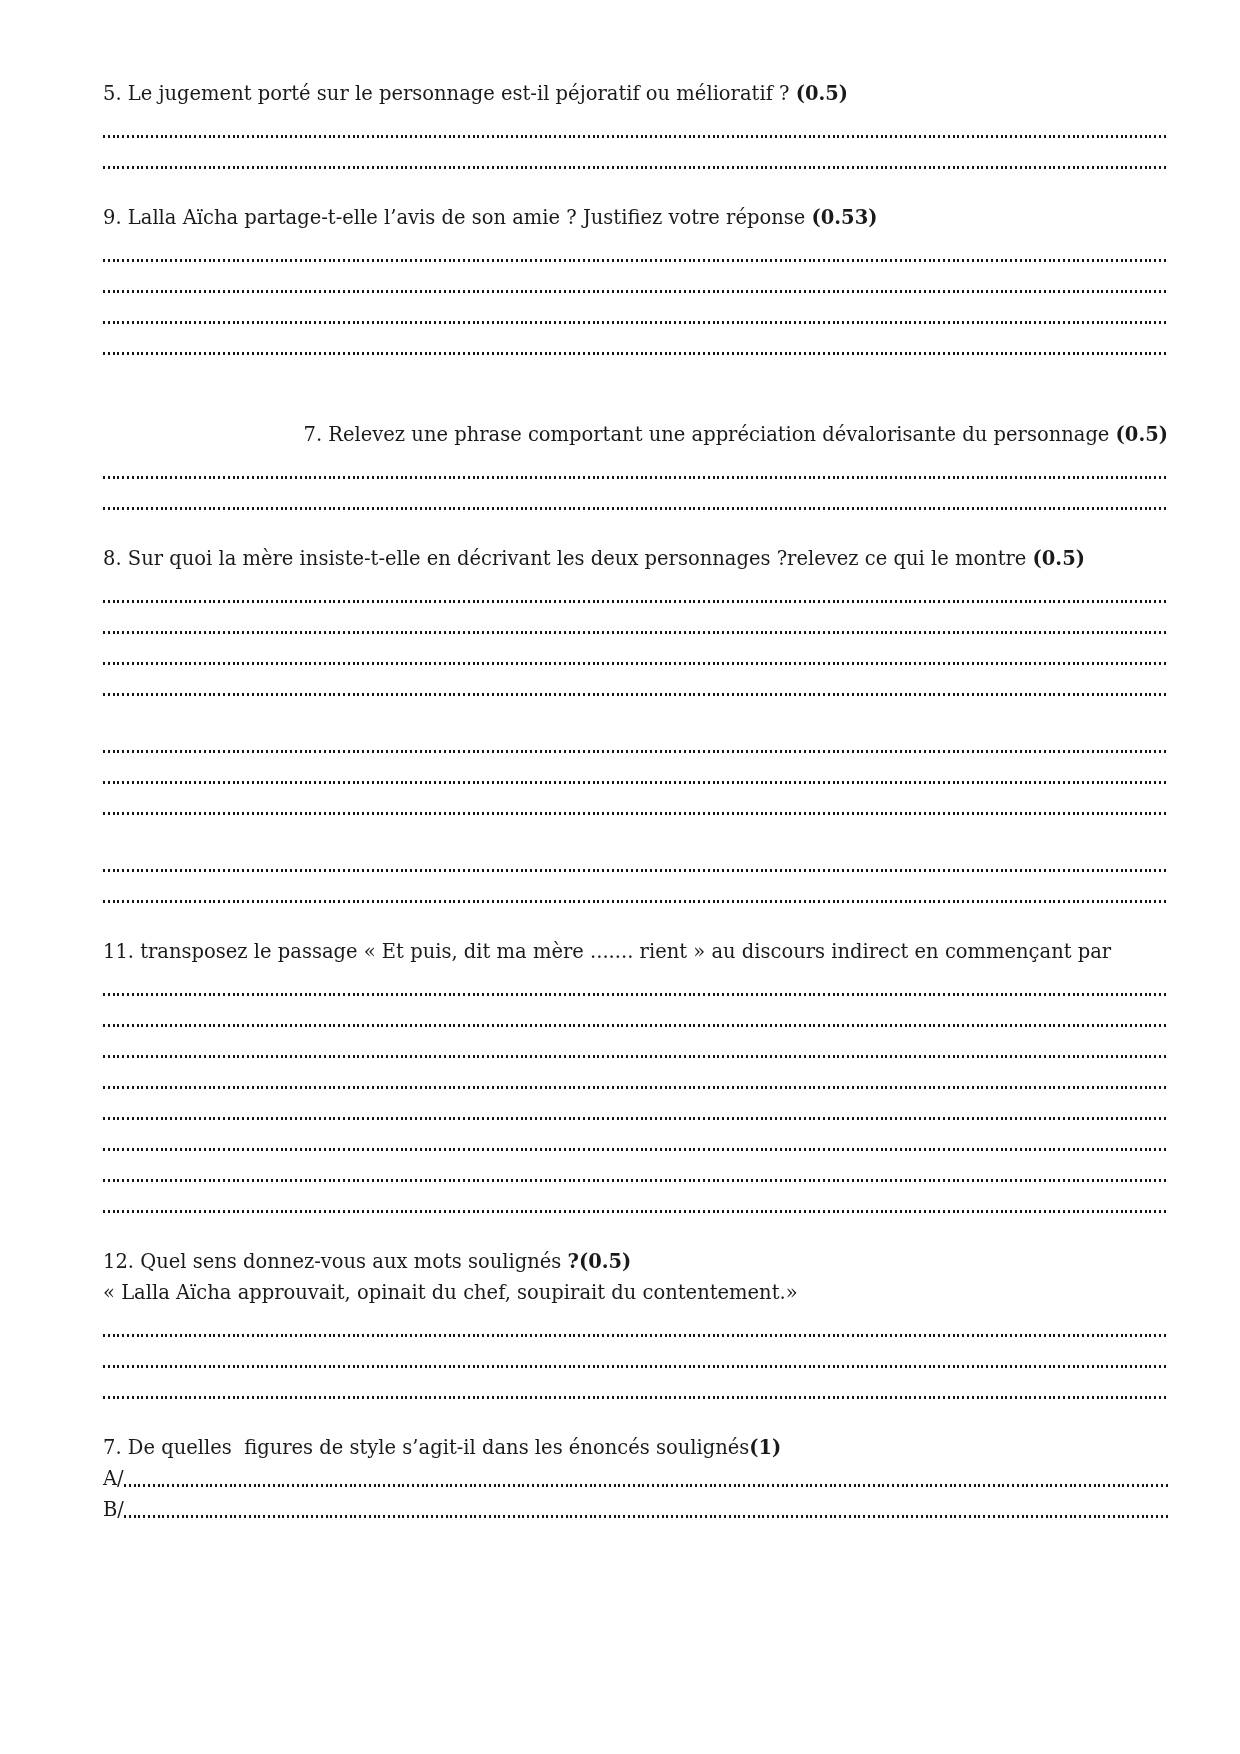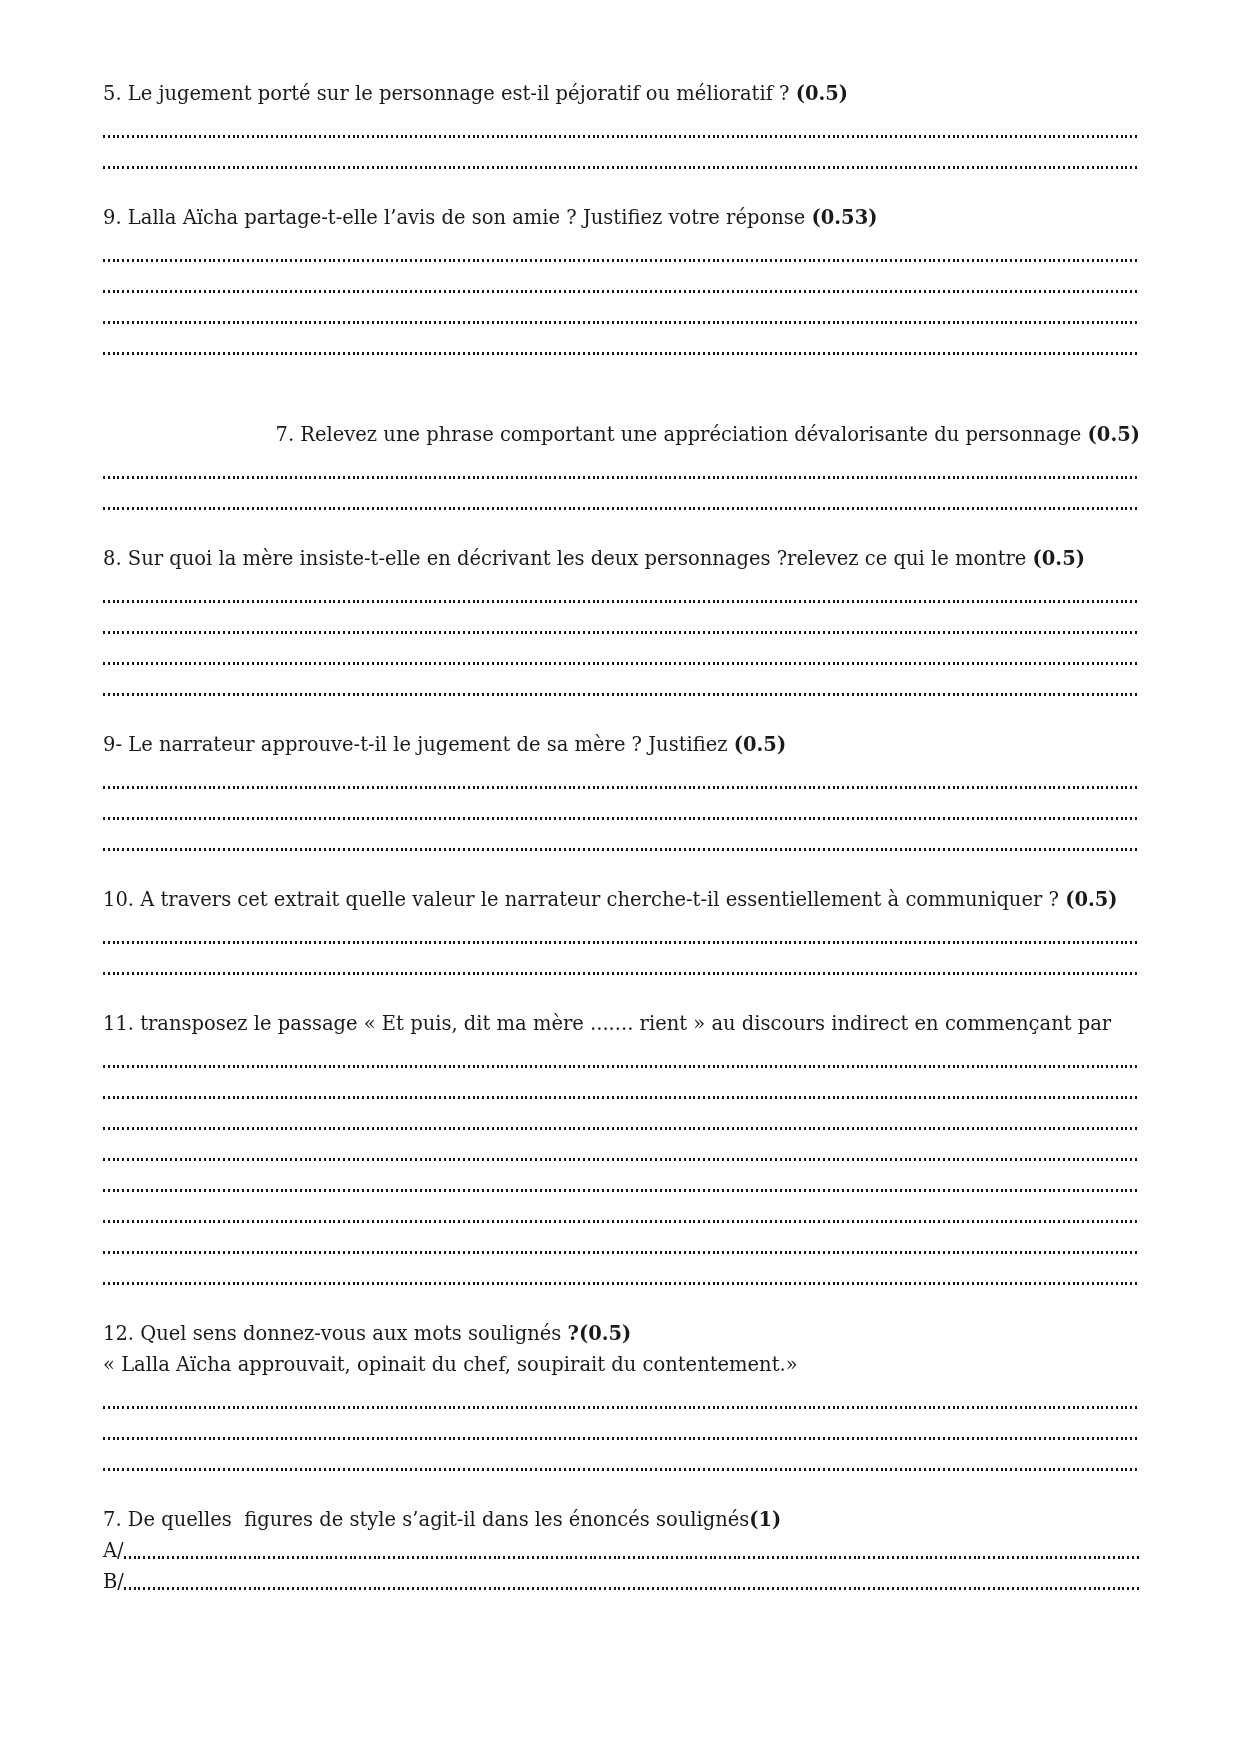--- a/index.html
+++ b/index.html
@@ -7,21 +7,21 @@
     padding: 0;
     background: #ffffff;
   }
   .page {
     position: relative;
     width: 1240px;
     height: 1754px;
     margin: 0 auto;
     background: #ffffff;
     box-sizing: border-box;
-    padding: 78px 100px 0 103px;
+    padding: 78px 72px 0 103px;
     overflow: hidden;
     font-family: "DejaVu Serif", "Liberation Serif", serif;
     font-size: 19.5px;
     color: #1a1a1a;
   }
   .q-block + .q-block { margin-top: 26px; }
   .q-block.extra-gap { margin-top: 57px; text-align: right; }
   .q-line {
     line-height: 31px;
     white-space: pre;
@@ -117,40 +117,34 @@
           <div class="ans-row">
             <div class="dots"></div>
           </div>
           <div class="ans-row">
             <div class="dots"></div>
           </div>
         </div>
   </section>
 
   <section class="q-block">
-    <div class="q-text">
-          <div class="q-line"><span>9- Le narrateur approuve-t-il le jugement de sa mère ? Justifiez </span><span class="b">(0.5)</span></div>
-        </div>
-    <div class="answers">
-          <div class="ans-row">
-            <div class="dots"></div>
-          </div>
-          <div class="ans-row">
-            <div class="dots"></div>
-          </div>
-          <div class="ans-row">
-            <div class="dots"></div>
-          </div>
-        </div>
-  </section>
-
-  <section class="q-block">
-    <div class="q-text">
-          <div class="q-line"><span>10. A travers cet extrait quelle valeur le narrateur cherche-t-il essentiellement à communiquer ? </span><span class="b">(0.5)</span></div>
-        </div>
+    <div class="answers">
+          <div class="ans-row">
+            <div class="dots"></div>
+          </div>
+          <div class="ans-row">
+            <div class="dots"></div>
+          </div>
+          <div class="ans-row">
+            <div class="dots"></div>
+          </div>
+        </div>
+  </section>
+
+  <section class="q-block">
     <div class="answers">
           <div class="ans-row">
             <div class="dots"></div>
           </div>
           <div class="ans-row">
             <div class="dots"></div>
           </div>
         </div>
   </section>
 

